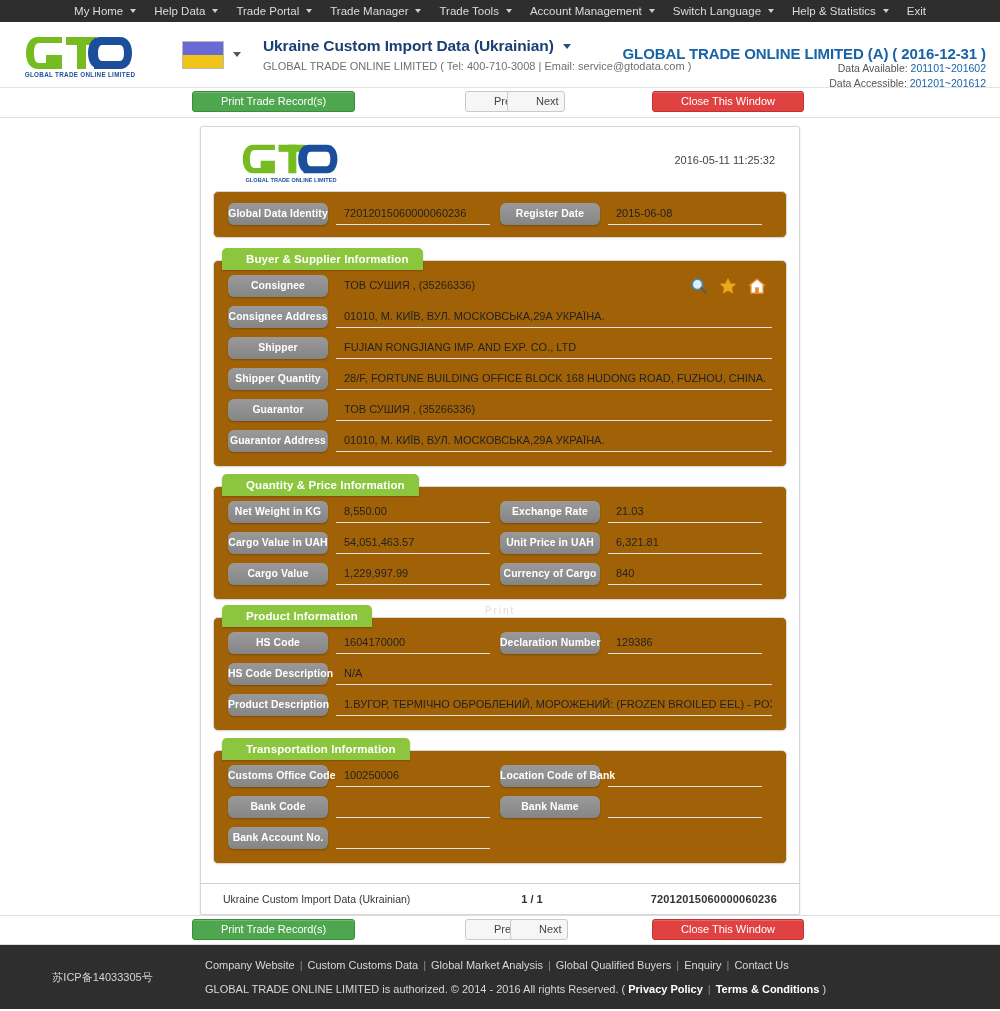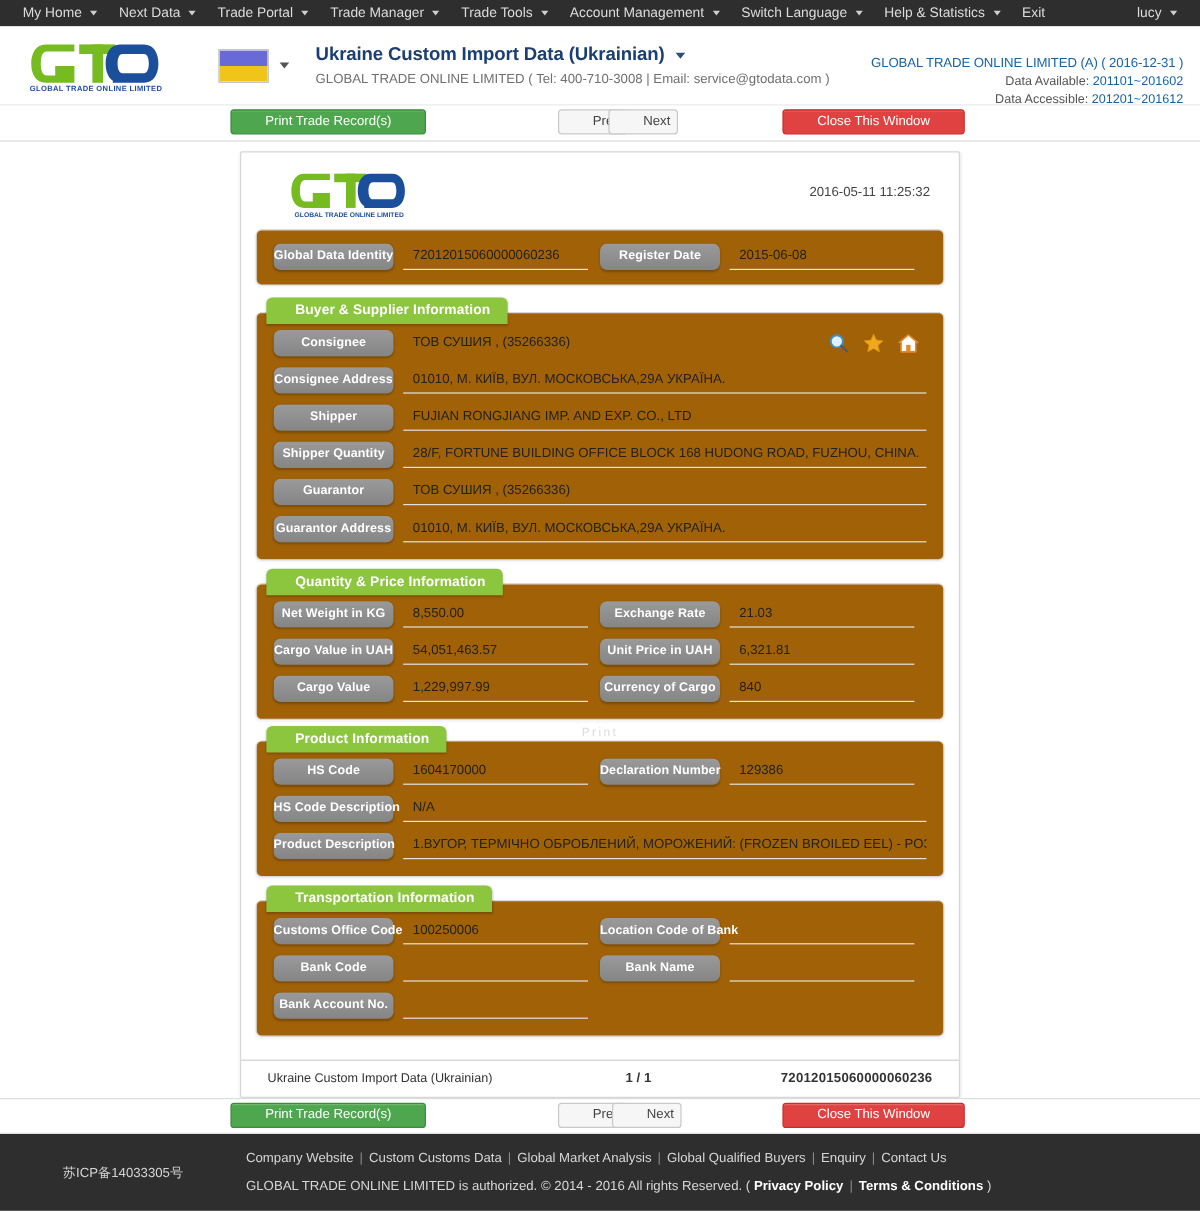--- a/index.html
+++ b/index.html
@@ -7,21 +7,21 @@
   body {
     width:1000px; height:1011px;
     font-family:"Liberation Sans", sans-serif;
     background:#ffffff; color:#333;
     font-size:12px; overflow:hidden;
   }
 
   
   .topnav {
     height:22px; background:#2e2e2e; color:#d8d8d8;
-    display:flex; align-items:center; padding:0 10px; font-size:11.5px;
+    display:flex; align-items:center; padding:0 10px; font-size:11.5px;flex-direction:column;
   }
   .topnav .nav-item {
     padding:0 9px; white-space:nowrap; cursor:pointer; color:#dcdcdc;
     display:flex; align-items:center; gap:4px; height:22px; line-height:22px;
   }
   .caret { display:inline-block; width:0;height:0;
     border-left:3px solid transparent;border-right:3px solid transparent;
     border-top:4px solid #cfcfcf; margin-left:3px; }
   .spacer { flex:1; }
 
@@ -45,21 +45,21 @@
   .title-block { margin-left:22px; }
   .title-block h1 {
       margin:0; font-size:15.5px; color:#1b3f73; font-weight:bold; letter-spacing:-.1px;
       display:flex; align-items:center; gap:9px; }
   .title-caret { width:0;height:0;border-left:4px solid transparent;
       border-right:4px solid transparent;border-top:5px solid #2c4f80; }
   .title-block .sub { margin-top:5px; font-size:11px; color:#6f6f6f; }
   .acct {
       position:absolute; right:14px; top:24px; text-align:right; font-size:10.5px; color:#444;
       line-height:15px; }
-  .acct .co { color:#1763a6; font-weight:normal; font-size:11px; letter-spacing:-.1px;}
+  .acct .co { color:#1763a6; font-weight:bold; font-size:15px; letter-spacing:-.1px;}
   .acct .lbl { color:#555; }
   .acct .val { color:#1763a6; }
 
   
   .btnbar {
       height:30px; background:#fff; position:relative;
       border-bottom:1px solid #dddddd;
   }
   .btn {
       position:absolute; top:3px; height:21px; line-height:19px;
@@ -155,21 +155,21 @@
 </head>
 <body>
 
 <div class="topnav">
   <div id="topnav-items" style="display:flex;align-items:center;">
       <div class="nav-item">
         <span>My Home</span>
         <i class="caret"></i>
       </div>
       <div class="nav-item">
-        <span>Next Data</span>
+        <span>Help Data</span>
         <i class="caret"></i>
       </div>
       <div class="nav-item">
         <span>Trade Portal</span>
         <i class="caret"></i>
       </div>
       <div class="nav-item">
         <span>Trade Manager</span>
         <i class="caret"></i>
       </div>

